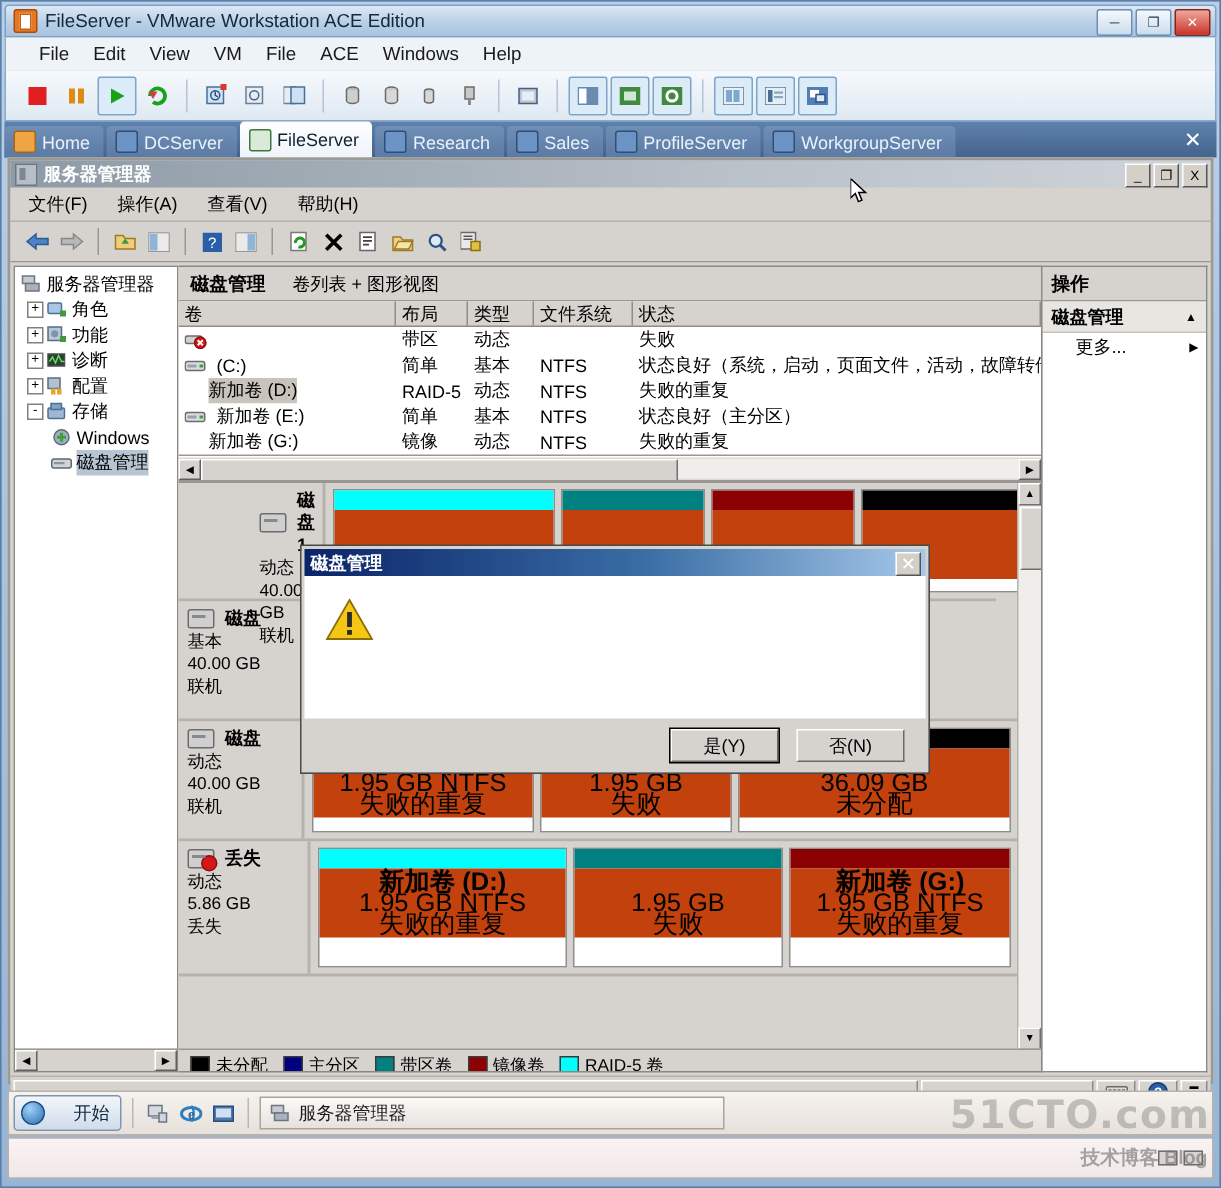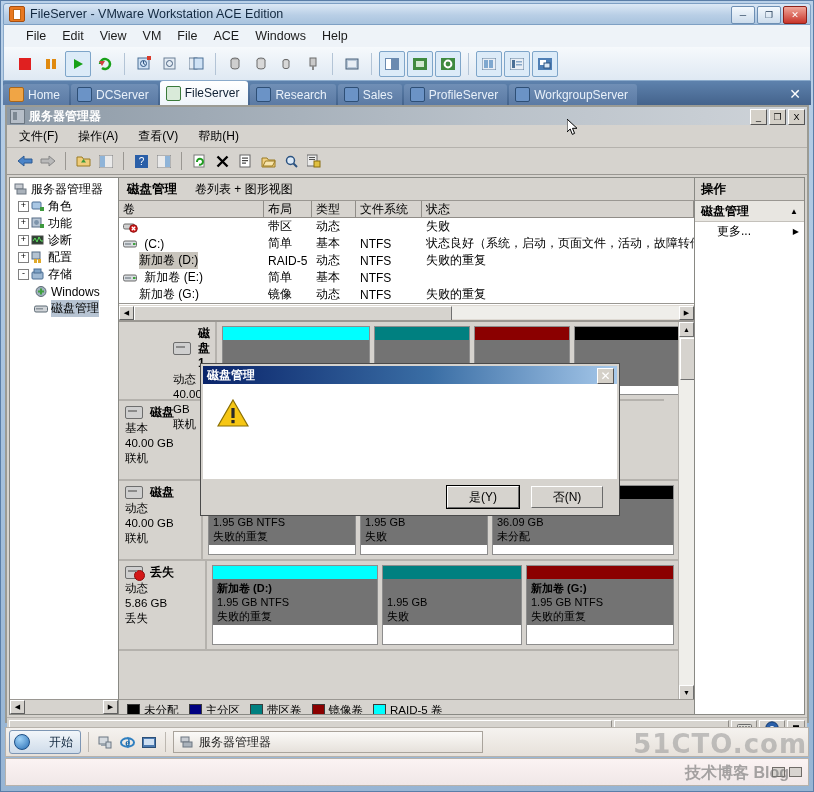--- a/index.html
+++ b/index.html
@@ -167,21 +167,21 @@
   }
   .disk-info .dtop{display:flex;align-items:center;gap:7px;margin-bottom:1px;}
   .dico{width:16px;height:11px;background:#cfcfcf;border:1px solid #6d6d6d;border-radius:2px;position:relative;flex:none;}
   .dico:after{content:"";position:absolute;left:2px;top:3px;width:9px;height:2px;background:#8a8a8a;}
   .dico.lost:before{content:"";position:absolute;left:8px;top:3px;width:9px;height:9px;border-radius:50%;
      background:#d41818;border:1px solid #8a0e0e;}
   .dname{font-weight:bold;font-size:12px;}
   .parts{ flex:1; display:flex; padding:4px 5px; gap:4px; box-sizing:border-box;}
   .part{ border:1px solid #8d8d8d; background:#fff; box-sizing:border-box; }
   .part-bar{ height:13px; }
-  .part-body{ padding:2px 4px; font-size:11px; line-height:14px; color:#000; background:#737373;}
+  .part-body{ padding:2px 4px; font-size:17px; line-height:14px; color:#000; background:#c2410c;text-align:center;}
   .part-body .pn{font-weight:bold;}
 
   .gv-vscroll{
     position:absolute; right:0; top:0; width:15px; bottom:0; background:#efeeea;
     border-left:1px solid #b5b2ad;
   }
   .vs-btn{width:15px;height:15px;background:#d6d3ce;border:1px solid #fff;border-right-color:#707070;border-bottom-color:#707070;
           box-sizing:border-box;display:flex;align-items:center;justify-content:center;font-size:7px;}
   .vs-thumb{width:13px;height:40px;margin:1px;background:#d6d3ce;border:1px solid #fff;border-right-color:#707070;border-bottom-color:#707070;}
 
@@ -269,21 +269,21 @@
     padding-right:6px; gap:4px;
   }
   .vmbox{width:11px;height:8px;background:#d8d4d0;border:1px solid #6f6b67;}
 
   .watermark{
     position:absolute; right:6px; top:728px; font-size:26px; font-weight:bold;
     color:rgba(150,150,150,0.55); letter-spacing:1px; pointer-events:none;
     font-family:"DejaVu Sans", sans-serif;
   }
   .watermark2{
-    position:absolute; right:24px; top:762px; font-size:16px; font-weight:bold;
+    position:absolute; right:8px; top:762px; font-size:13px; font-weight:bold;
     color:rgba(120,120,120,0.65); pointer-events:none;
   }
 </style>
 </head>
 <body>
 
 <div id="screen">
 
   <div class="vm-titlebar">
     <div class="vm-title-ico"></div>
@@ -718,20 +718,21 @@
                     <rect x="0.5" y="3" width="13" height="6" rx="1.5" fill="#d8dce0" stroke="#6d6d6d"></rect>
                     <rect x="2" y="5" width="6" height="2" fill="#9aa2a9"></rect>
                     <rect x="10" y="5" width="2.5" height="2" fill="#3fa03f"></rect>
                   </svg>
               </span>
               <span class="volname">新加卷 (E:)</span>
             </div>
             <div class="c c1">简单</div>
             <div class="c c2">基本</div>
             <div class="c c3">NTFS</div>
+            <div class="c c4">状态良好（主分区）</div>
           </div>
 
           <div class="vol-row">
             <div class="c c0" style="padding-left:20px">
               <span class="volname">新加卷 (G:)</span>
             </div>
             <div class="c c1">镜像</div>
             <div class="c c2">动态</div>
             <div class="c c3">NTFS</div>
             <div class="c c4">失败的重复</div>

